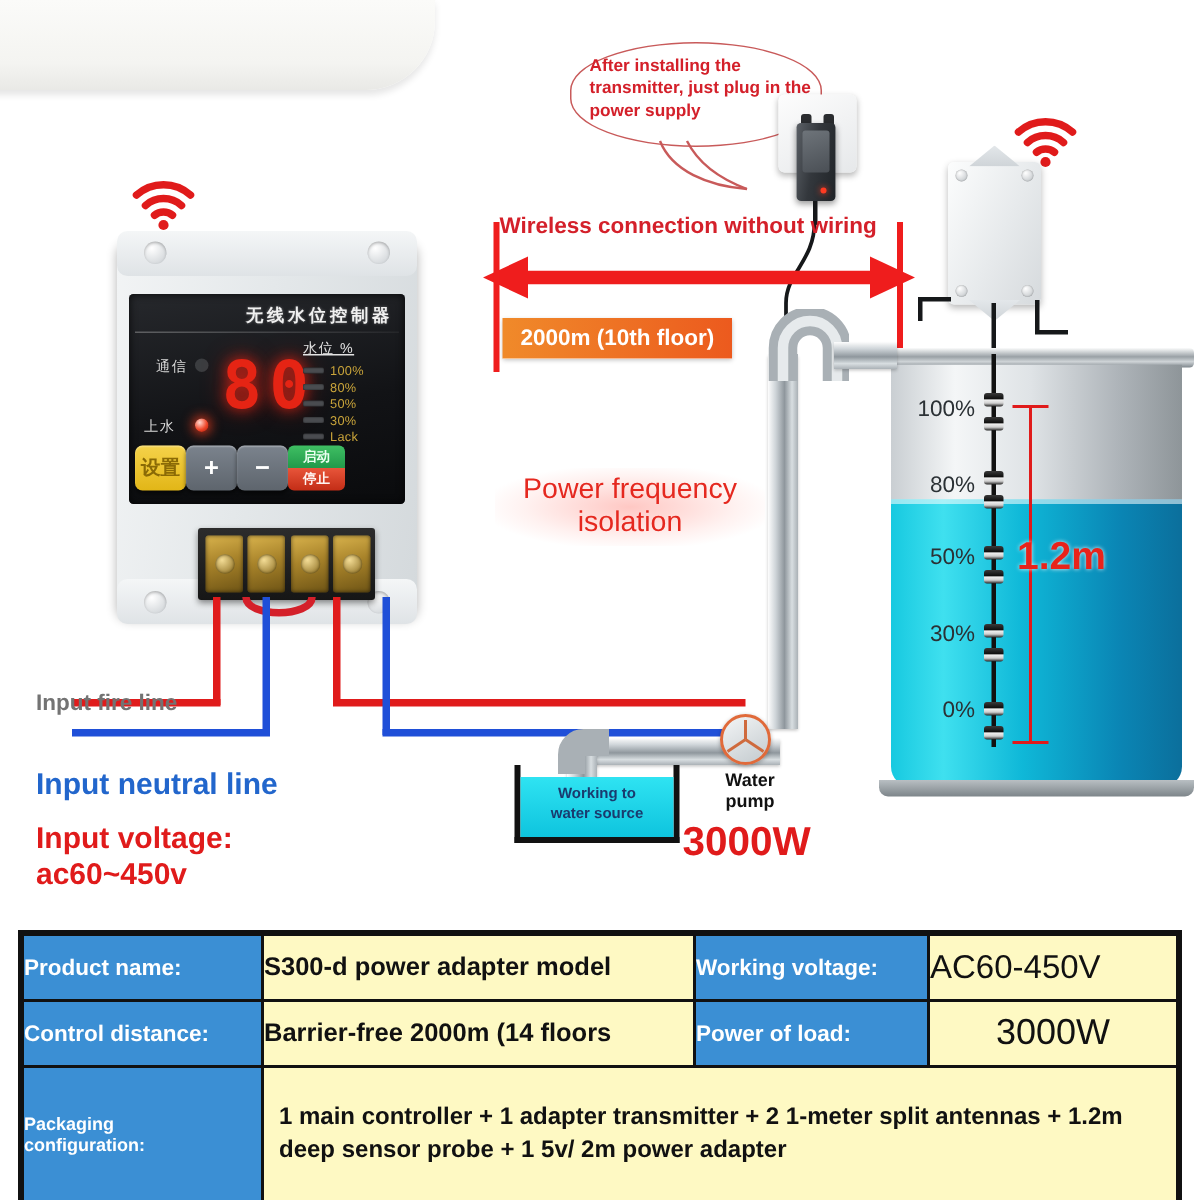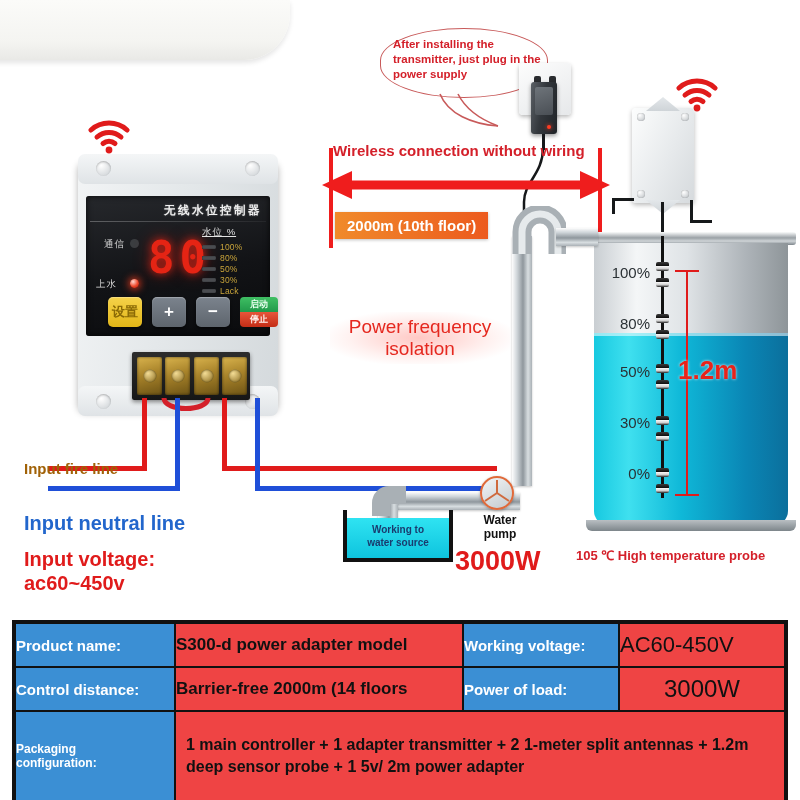--- a/index.html
+++ b/index.html
@@ -97,21 +97,21 @@
   .scale-head{
     color:#e3e3e3; font-size:9.5px; letter-spacing:1px; margin-bottom:2px; text-align:left;text-decoration:underline;
   }
   .scale-row{ display:flex; align-items:center; gap:4px; height:11px; }
   .scale-bar{
     width:14px; height:4px; background:#4a4c50; border-radius:1px;
     box-shadow:inset 0 0 1px #000;
   }
   .scale-row .scale-txt{ color:#c9a43a; font-size:8.5px; letter-spacing:.2px; }
 
-  .btn-row{ position:absolute; left:22px; bottom:9px; display:flex; gap:10px; }
+  .btn-row{ position:absolute; left:4px; bottom:9px; display:flex; }
   .kbtn{
     width:34px; height:30px; border-radius:5px;
     display:flex; align-items:center; justify-content:center;
     font-size:13px; font-weight:bold; color:#fff;
     box-shadow:0 2px 3px rgba(0,0,0,.55), inset 0 1px 1px rgba(255,255,255,.30);
   }
   .kbtn.set{ background:linear-gradient(180deg,#f5d24a,#e2b617); color:#8a6a06; }
   .kbtn.gray{ background:linear-gradient(180deg,#7b838d,#5e656d); font-size:17px; }
   .kbtn.ss{ flex-direction:column; gap:0; padding:0; width:38px; background:none; box-shadow:none; }
   .ss-top{
@@ -143,21 +143,21 @@
     background:radial-gradient(circle at 35% 30%,#f3dc95,#87681b);
     box-shadow:inset 0 0 2px #4a3a0c;
   }
 
   
   .wire{ position:absolute; background:#e01b1b; }
   .wire.blue{ background:#1f4fd8; }
 
   
   .lab{ position:absolute; font-weight:bold; white-space:nowrap; }
-  .lab-fire{ color:#a16207; font-size:15px; }
+  .lab-fire{ color:#737373; font-size:15px; }
   .lab-neutral{ color:#2266cc; font-size:20px; }
   .lab-voltage{ color:#e01b1b; font-size:20px; line-height:1.15; }
 
   .pf-iso{
     left:330px; top:312px; width:180px; padding:4px 6px;
     color:#e5281f; font-size:19px; font-weight:normal; line-height:1.15;
     text-align:center;
     background:radial-gradient(ellipse at center,rgba(255,190,185,.85) 0%,rgba(255,225,222,.45) 55%,rgba(255,255,255,0) 78%);
   }
 
@@ -323,21 +323,21 @@
     border:2px solid #111; border-collapse:collapse;
   }
   .spec table{ width:100%; border-collapse:collapse; table-layout:fixed; }
   .spec td{ border:2px solid #111; padding:0; height:44px; vertical-align:middle; }
   .k{
     background:#3b8fd4; color:#fff; font-weight:bold; font-size:15px;
     padding:0 10px; text-align:left;
   }
   .k.small{ font-size:12px; line-height:1.2; }
   .v{
-    background:#ef4444; color:#111; font-weight:bold; font-size:17px;
+    background:#fef9c3; color:#111; font-weight:bold; font-size:17px;
     padding:0 10px; overflow:hidden; white-space:nowrap;
   }
   .v.plain{ font-weight:normal; font-size:22px; font-family:Liberation Sans, sans-serif; }
   .v.big{ font-size:24px; font-weight:normal; text-align:center; }
   .v.wrap{ white-space:normal; font-size:16px; line-height:1.35; padding:8px 10px; }
 </style>
 </head>
 <body>
 
 <div id="stage">
@@ -536,21 +536,20 @@
   <div class="abs lvl-lab" style="left:604px; top:363px;">50%</div>
   <div class="abs lvl-lab" style="left:604px; top:414px;">30%</div>
   <div class="abs lvl-lab" style="left:604px; top:465px;">0%</div>
 
   <div class="abs dim-line">
     <div class="dim-cap" style="top:0;"></div>
     <div class="dim-cap" style="bottom:0;"></div>
   </div>
   <div class="abs dim-txt">1.2m</div>
 
-  <div class="abs probe-cap">105 ℃ High temperature probe</div>
 
   <div class="abs pipe v" style="left:512px; top:236px; width:20px; height:250px;"></div>
 
   <div class="abs" style="left:496px; top:206px; width:70px; height:48px;">
     <svg width="70" height="48" viewBox="0 0 70 48">
       <path d="M26 48 L26 26 A18 18 0 0 1 62 26 L62 48" stroke="#a9b0b5" stroke-width="19" fill="none"></path>
       <path d="M26 48 L26 26 A18 18 0 0 1 62 26 L62 48" stroke="#e6eaec" stroke-width="7" fill="none"></path>
     </svg>
   </div>
 

